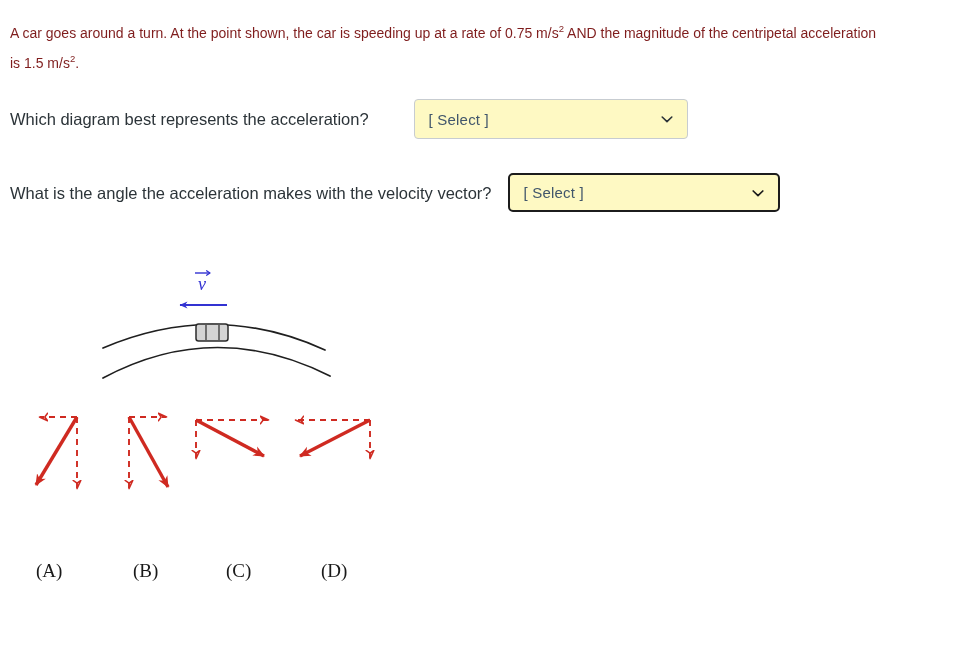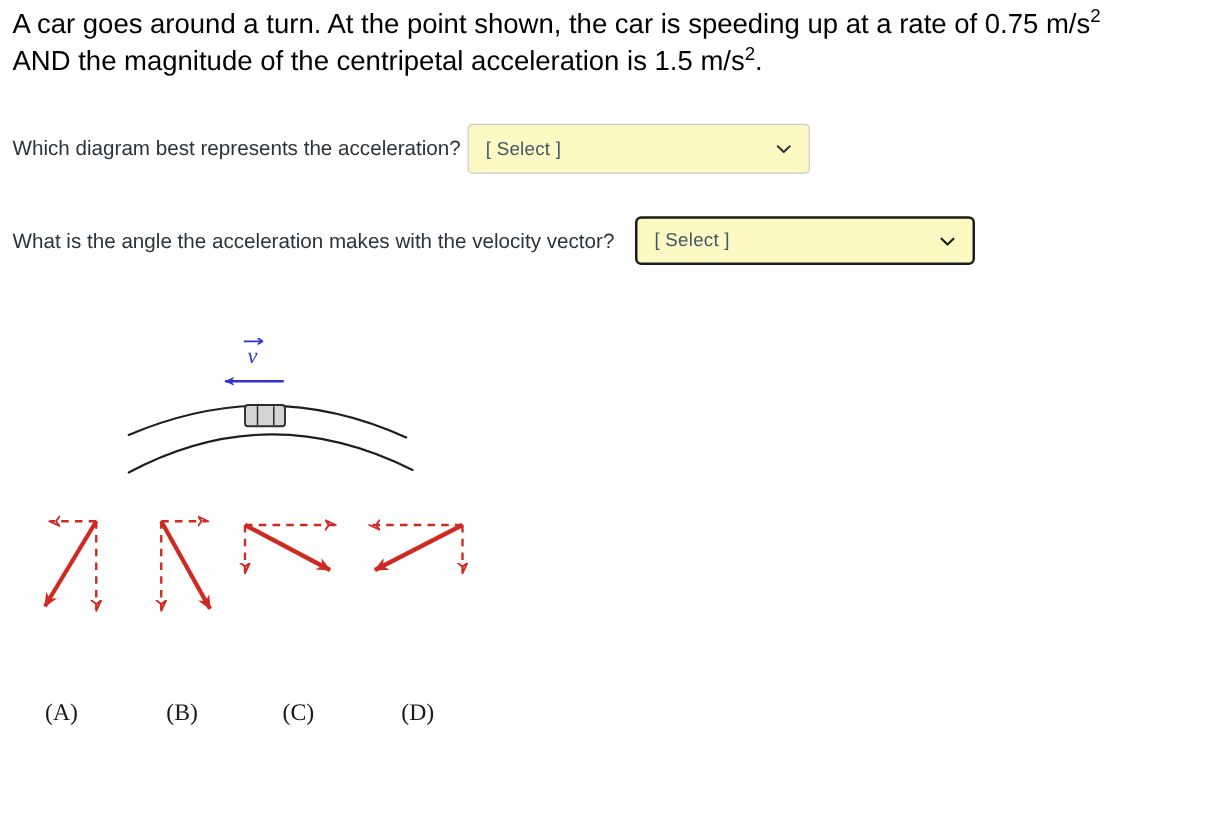--- a/index.html
+++ b/index.html
@@ -15,39 +15,39 @@
     overflow: hidden;
     font-family: "Liberation Sans", sans-serif;
     color: #2b3338;
     -webkit-font-smoothing: antialiased;
   }
 
   
   #question-stem {
     position: absolute;
     left: 10px;
-    top: 4px;
+    top: 18px;
     width: 880px;
-    font-size: 22px;
+    font-size: 14px;
     line-height: 30px;
-    color: #000000;
+    color: #7f1d1d;
   }
   #question-stem sup {
     font-size: 0.68em;
     vertical-align: super;
     line-height: 0;
   }
 
   
   .prompt-row {
     position: absolute;
     display: flex;
     align-items: center;
   }
-  #row-diagram { left: 10px; top: 99px; }
+  #row-diagram { left: 10px; top: 99px; gap: 40px; }
   #row-angle   { left: 10px; top: 173px; }
 
   .prompt-label {
     font-size: 16.5px;
     line-height: 30px;
     color: #2c3439;
     white-space: nowrap;
   }
   #row-diagram .prompt-label { padding-right: 5px; }
   #row-angle   .prompt-label { padding-right: 16px; }

